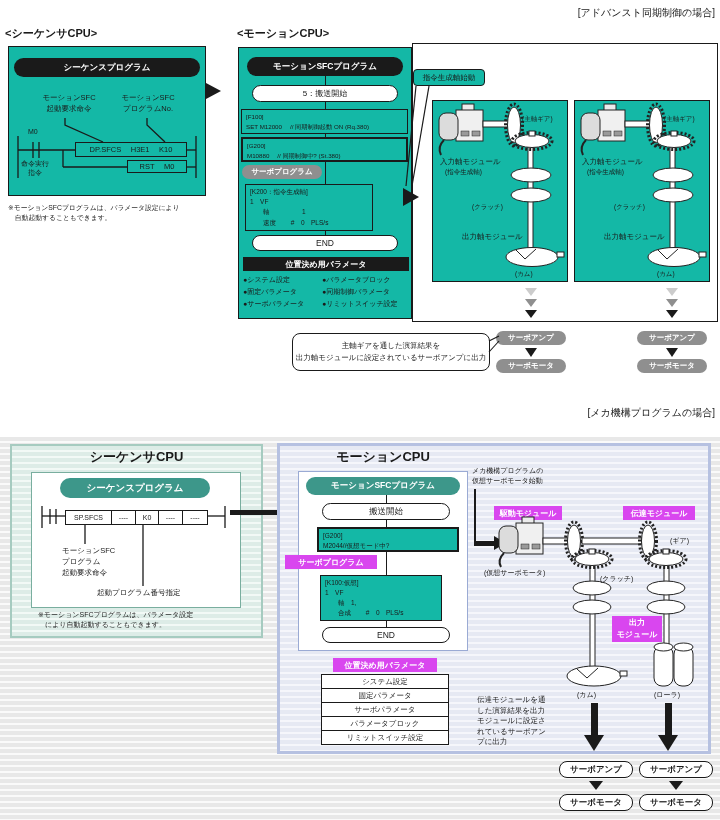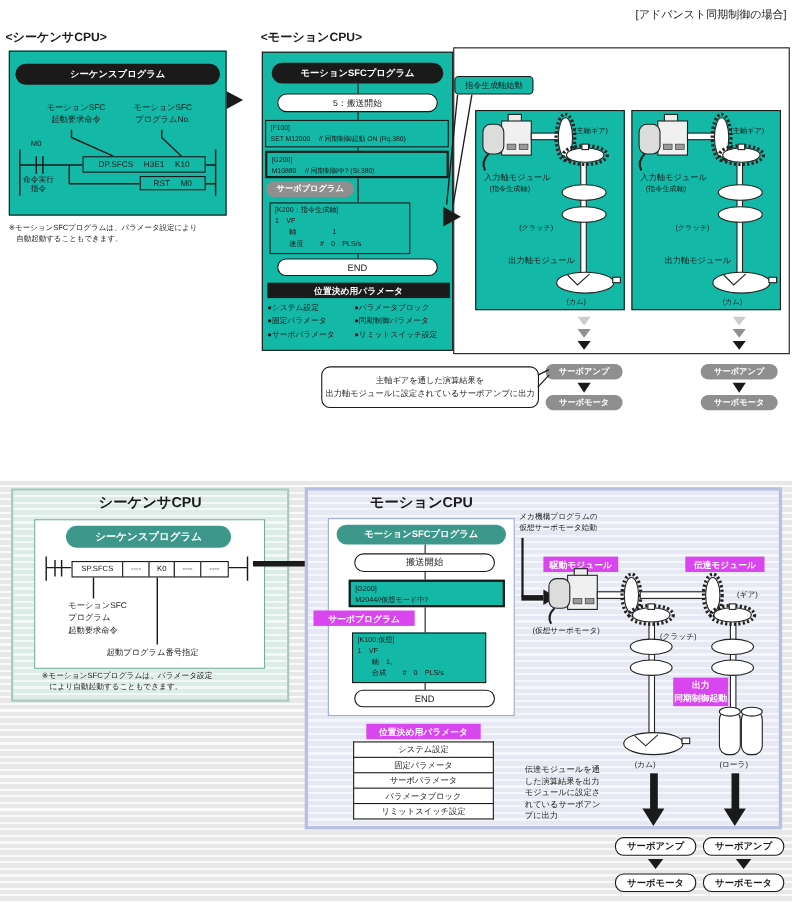--- a/index.html
+++ b/index.html
@@ -187,20 +187,21 @@
 
   <div class="abs ctr pre" style="left:292px;top:333px;width:198px;height:38px;border:1.2px solid #1a1a1a;border-radius:8px;background:#fff;font-size:7.5px;line-height:12px;">主軸ギアを通した演算結果を
 出力軸モジュールに設定されているサーボアンプに出力</div>
   <svg class="abs" style="left:488px;top:334px;" width="12" height="22">
     <g stroke="#1a1a1a" stroke-width="1.1">
       <line x1="1" y1="7" x2="11" y2="2"></line>
       <line x1="1" y1="18" x2="11" y2="7"></line>
     </g>
   </svg>
 
+  <div class="abs" style="left:440px;top:406px;width:275px;font-size:10px;text-align:right;">[メカ機構プログラムの場合]</div>
 
   <div class="abs stripes-teal" style="left:10px;top:444px;width:253px;height:194px;border:2px solid #a6cbc0;"></div>
   <div class="abs b ctr" style="left:10px;top:449px;width:253px;height:16px;font-size:13px;">シーケンサCPU</div>
   <div class="abs" style="left:31px;top:472px;width:210px;height:136px;background:#fff;border:1px solid #79ae9f;"></div>
   <div class="abs tealpill ctr" style="left:60px;top:478px;width:150px;height:20px;font-size:9.5px;">シーケンスプログラム</div>
   <svg class="abs" style="left:31px;top:472px;" width="210" height="136">
     <g stroke="#1a1a1a" stroke-width="1.3" fill="none">
       <line x1="11" y1="34" x2="11" y2="56"></line>
       <line x1="194" y1="34" x2="194" y2="56"></line>
       <line x1="11" y1="44" x2="34" y2="44"></line>
@@ -307,21 +308,21 @@
       <rect x="176" y="133" width="19" height="40" rx="8"></rect>
       <rect x="196" y="133" width="19" height="40" rx="8"></rect>
       <ellipse cx="185.5" cy="134" rx="9.5" ry="4"></ellipse>
       <ellipse cx="205.5" cy="134" rx="9.5" ry="4"></ellipse>
     </g>
   </svg>
   <div class="abs" style="left:484px;top:568px;font-size:7px;">(仮想サーボモータ)</div>
   <div class="abs" style="left:670px;top:536px;font-size:7px;">(ギア)</div>
   <div class="abs" style="left:600px;top:574px;font-size:7px;">(クラッチ)</div>
   <div class="abs tanlabel ctr pre" style="left:612px;top:616px;width:50px;height:26px;font-size:8px;line-height:12px;">出力
-同期制御起動</div>
+モジュール</div>
   <div class="abs" style="left:577px;top:690px;font-size:7px;">(カム)</div>
   <div class="abs" style="left:654px;top:690px;font-size:7px;">(ローラ)</div>
   <div class="abs pre" style="left:477px;top:695px;font-size:7.5px;line-height:10.5px;">伝達モジュールを通
 した演算結果を出力
 モジュールに設定さ
 れているサーボアン
 プに出力</div>
 
   <div class="abs" style="left:591px;top:703px;width:7px;height:33px;background:#1a1a1a;"></div>
   <div class="abs tri" style="left:584px;top:735px;border-top:16px solid #1a1a1a;border-left:10.5px solid transparent;border-right:10.5px solid transparent;"></div>

